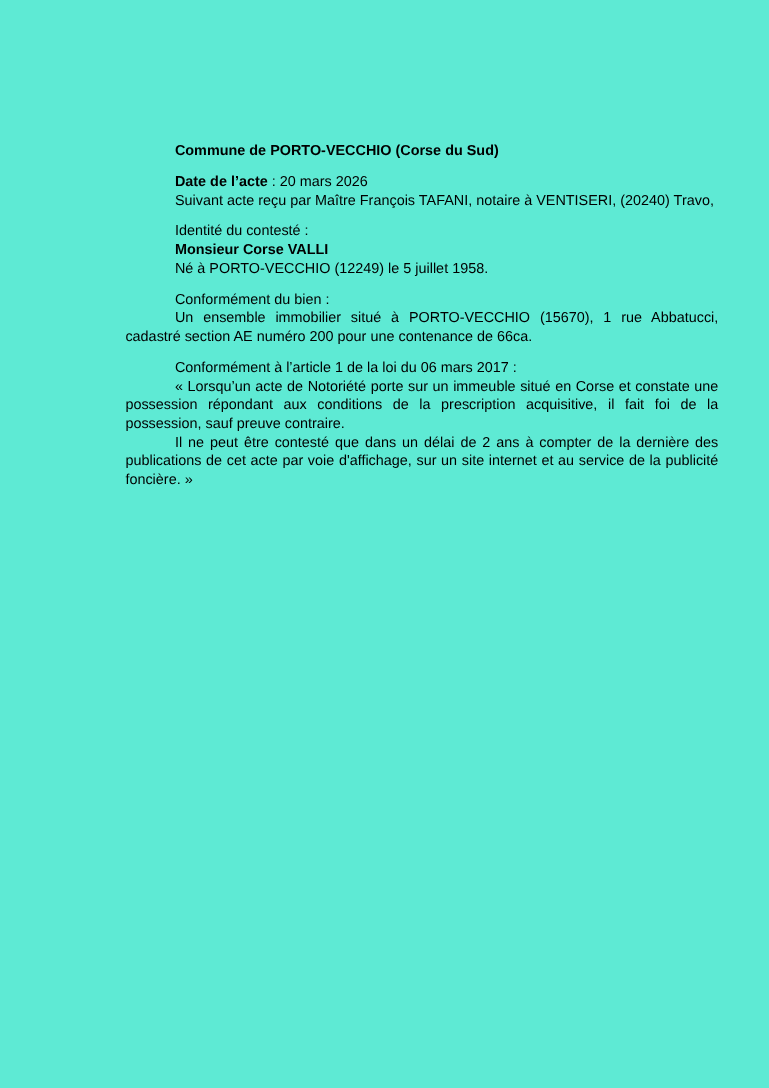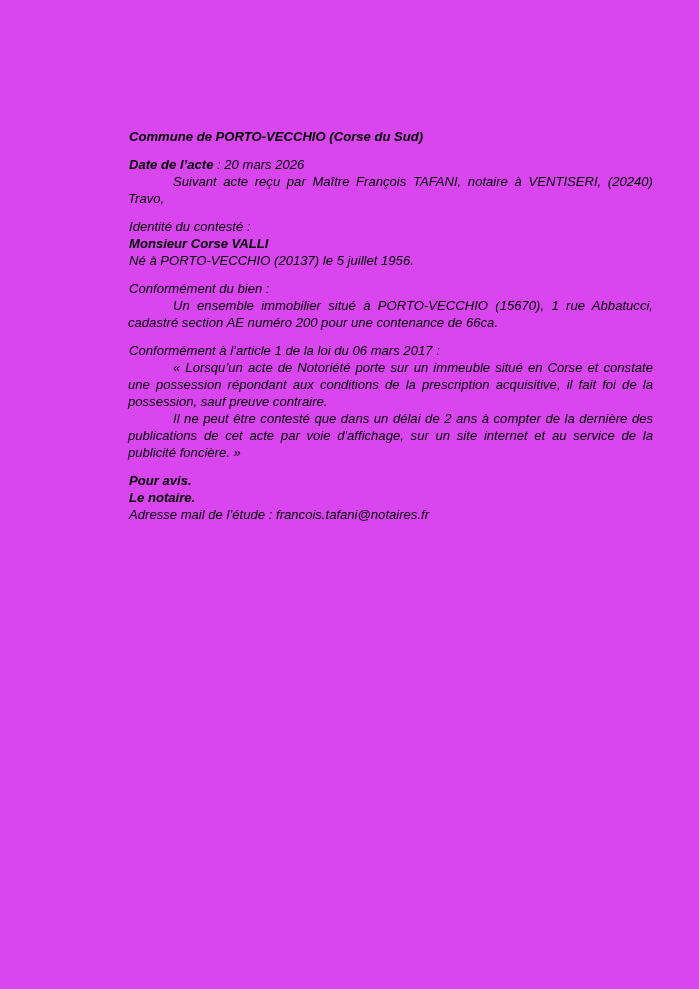--- a/index.html
+++ b/index.html
@@ -14,38 +14,36 @@
     font-family: "Liberation Sans", "DejaVu Sans", sans-serif;
     font-size: 13.1px;
     line-height: 17px;
     color: #000000;
     -webkit-font-smoothing: antialiased;
   }
   .page {
     box-sizing: border-box;
     width: 699px;
     height: 989px;
-    padding: 128px 46px 0 84px; 
-    background: #d946ef;
+    padding: 128px 46px 0 114px; 
+    background: #5eead4;
     overflow: hidden;
-    font-style: italic;
   }
   .section {
     margin: 0 0 11px 0;
   }
   .section:last-child { margin-bottom: 0; }
   p {
     margin: 0;
     padding: 0;
   }
   
   .para {
     text-align: justify;
     text-indent: 45px;
-    margin-left: 44px;
   }
   
   .line {
     text-indent: 45px;
     white-space: nowrap;
   }
   .b { font-weight: bold; }
 </style>
 </head>
 <body>
@@ -57,33 +55,28 @@
   </div>
 
   <div class="section">
     <p class="line"><span class="b">Date de l’acte</span><span> : 20 mars 2026</span></p>
     <p class="para">Suivant acte reçu par Maître François TAFANI, notaire à VENTISERI, (20240) Travo,</p>
   </div>
 
   <div class="section">
     <p class="line">Identité du contesté :</p>
     <p class="line b">Monsieur Corse VALLI</p>
-    <p class="line">Né à PORTO-VECCHIO (20137) le 5 juillet 1956.</p>
+    <p class="line">Né à PORTO-VECCHIO (12249) le 5 juillet 1958.</p>
   </div>
 
   <div class="section">
     <p class="line">Conformément du bien :</p>
     <p class="para">Un ensemble immobilier situé à PORTO-VECCHIO (15670), 1 rue Abbatucci, cadastré section AE numéro 200 pour une contenance de 66ca.</p>
   </div>
 
   <div class="section">
     <p class="line">Conformément à l’article 1 de la loi du 06 mars 2017 :</p>
     <p class="para">« Lorsqu’un acte de Notoriété porte sur un immeuble situé en Corse et constate une possession répondant aux conditions de la prescription acquisitive, il fait foi de la possession, sauf preuve contraire.</p>
     <p class="para">Il ne peut être contesté que dans un délai de 2 ans à compter de la dernière des publications de cet acte par voie d'affichage, sur un site internet et au service de la publicité foncière. »</p>
   </div>
 
-  <div class="section">
-    <p class="line b">Pour avis.</p>
-    <p class="line b">Le notaire.</p>
-    <p class="line">Adresse mail de l’étude : francois.tafani@notaires.fr</p>
-  </div>
 
 </div>
 
 </body></html>

